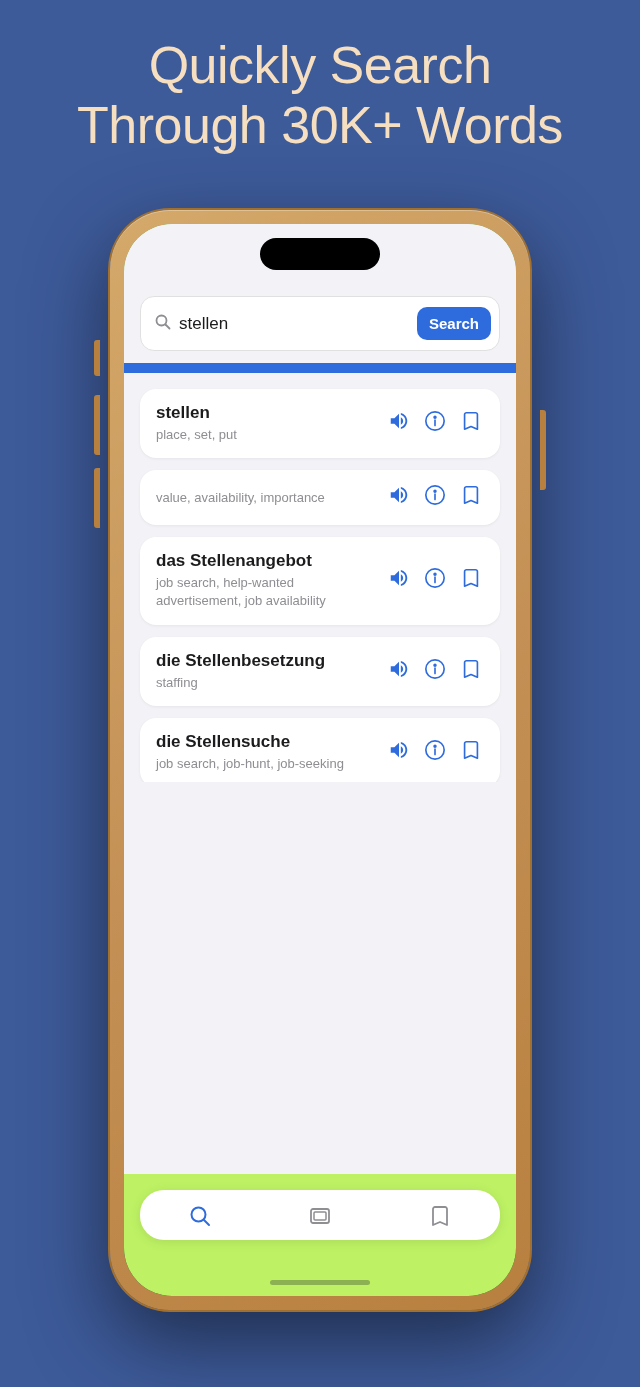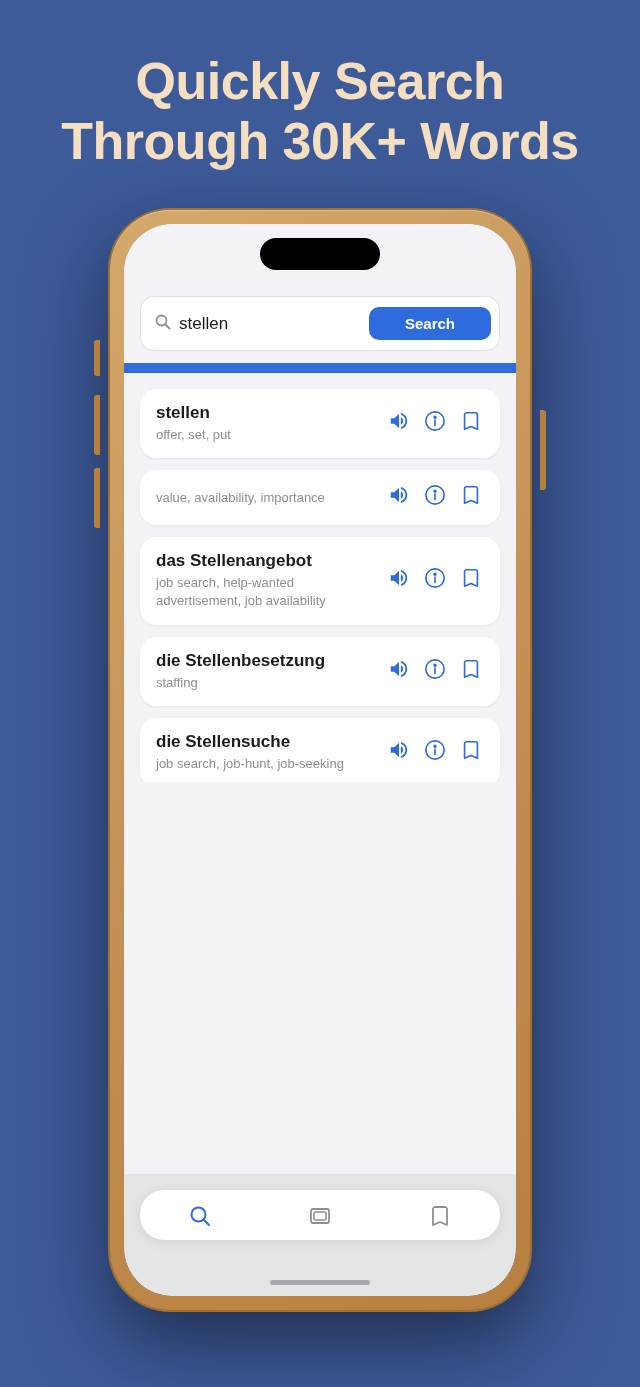--- a/index.html
+++ b/index.html
@@ -10,23 +10,23 @@
       background-color: #3d5a99;
       font-family: -apple-system, BlinkMacSystemFont, 'Segoe UI', sans-serif;
       overflow: hidden;
       position: relative;
     }
 
     .hero-title {
       text-align: center;
       color: #f5dfc0;
       font-size: 52px;
-      font-weight: 700;
+      font-weight: 400;
       line-height: 1.15;
-      padding: 52px 40px 30px 40px;
+      padding: 36px 40px 30px 40px;
       letter-spacing: -0.5px;
     }
 
     
     .phone-frame {
       position: absolute;
       left: 50%;
       transform: translateX(-50%);
       top: 210px;
       width: 420px;
@@ -100,21 +100,21 @@
       border-radius: 0 3px 3px 0;
     }
 
     
     .screen {
       position: absolute;
       top: 0;
       left: 0;
       right: 0;
       bottom: 0;
-      background: #e5e5e5;
+      background: #bef264;
       border-radius: 32px;
       overflow: hidden;
       display: flex;
       flex-direction: column;
     }
 
     .screen-top-bg {
       background: #f2f2f7;
       padding-top: 60px;
       padding-bottom: 0;
@@ -146,21 +146,21 @@
       flex: 1;
       font-size: 17px;
       color: #1c1c1e;
     }
 
     .search-btn {
       background: #2e6cde;
       color: #fff;
       border: none;
       border-radius: 10px;
-      padding: 8px 36px;
+      padding: 8px 12px;
       font-size: 15px;
       font-weight: 600;
       cursor: pointer;
     }
 
     
     .blue-divider {
       height: 10px;
       background: #2e6cde;
       margin-top: 12px;
@@ -319,21 +319,21 @@
           </div>
         </div>
         <div class="blue-divider"></div>
       </div>
 
       <div class="results-list">
 
         <div class="word-card">
           <div class="word-text-block">
             <div class="word-german">stellen</div>
-            <div class="word-translation">offer, set, put</div>
+            <div class="word-translation">place, set, put</div>
           </div>
           <div class="word-actions">
             <div class="action-icon icon-speaker">
               <svg viewBox="0 0 24 24" xmlns="http://www.w3.org/2000/svg">
                 <path d="M3 9v6h4l5 5V4L7 9H3zm13.5 3c0-1.77-1.02-3.29-2.5-4.03v8.05c1.48-.73 2.5-2.25 2.5-4.02zM14 3.23v2.06c2.89.86 5 3.54 5 6.71s-2.11 5.85-5 6.71v2.06c4.01-.91 7-4.49 7-8.77s-2.99-7.86-7-8.77z" fill="#2e6cde"></path>
               </svg>
             </div>
             <div class="action-icon icon-info">
               <svg viewBox="0 0 24 24">
                 <circle cx="12" cy="12" r="10" stroke="#2e6cde" stroke-width="1.8"></circle>

